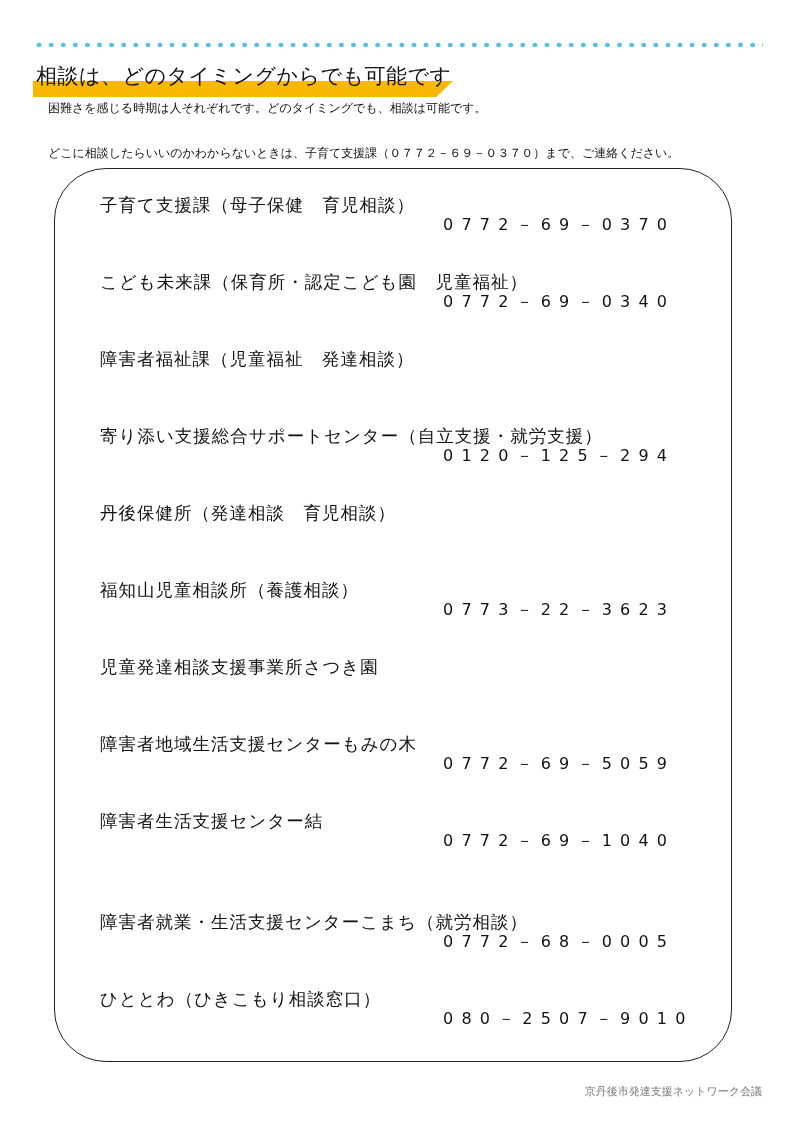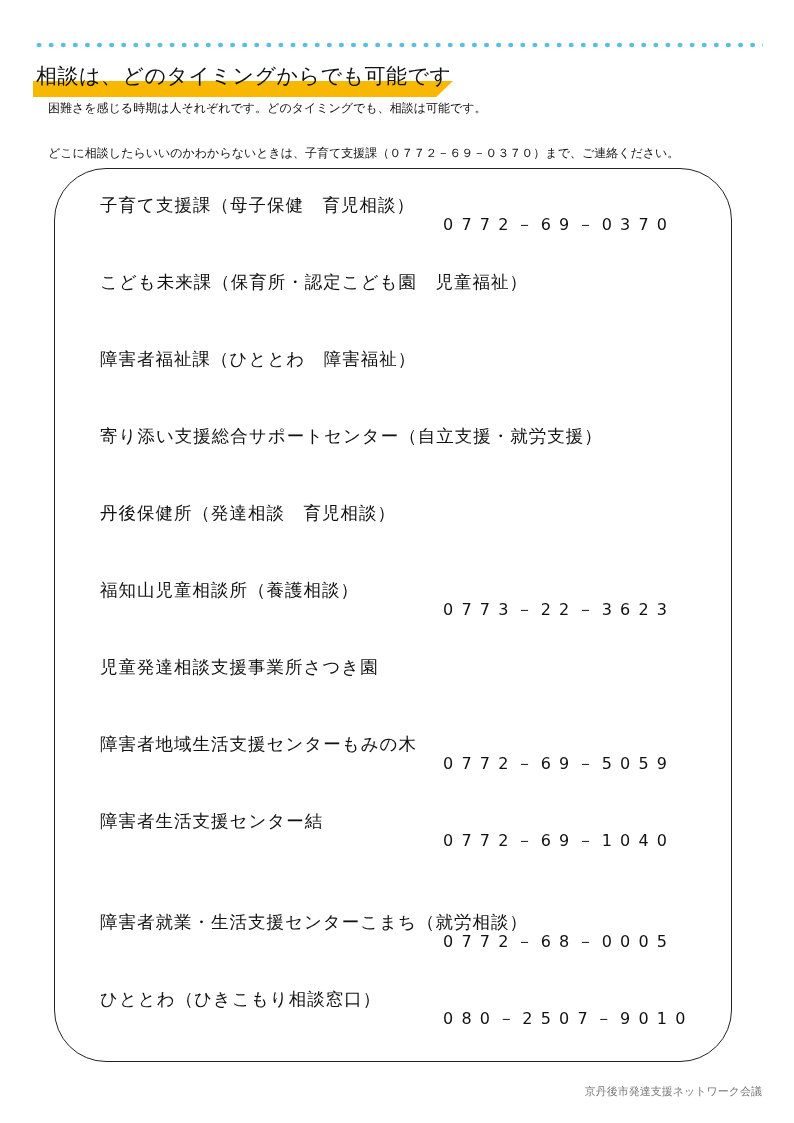--- a/index.html
+++ b/index.html
@@ -53,26 +53,28 @@
 <div class="intro p2">どこに相談したらいいのかわからないときは、子育て支援課（０７７２－６９－０３７０）まで、ご連絡ください。</div>
 
 <div class="box"></div>
 
 <div class="entry" style="top:193px">
   <div class="name">子育て支援課（母子保健　育児相談）</div>
   <div class="phone">0772－69－0370</div>
 </div>
 <div class="entry" style="top:270px">
   <div class="name">こども未来課（保育所・認定こども園　児童福祉）</div>
+  <div class="phone">0772－69－0340</div>
 </div>
 <div class="entry" style="top:347px">
-  <div class="name">障害者福祉課（ひととわ　障害福祉）</div>
+  <div class="name">障害者福祉課（児童福祉　発達相談）</div>
 </div>
 <div class="entry" style="top:424px">
   <div class="name">寄り添い支援総合サポートセンター（自立支援・就労支援）</div>
+  <div class="phone">0120－125－294</div>
 </div>
 <div class="entry" style="top:501px">
   <div class="name">丹後保健所（発達相談　育児相談）</div>
 </div>
 <div class="entry" style="top:578px">
   <div class="name">福知山児童相談所（養護相談）</div>
   <div class="phone">0773－22－3623</div>
 </div>
 <div class="entry" style="top:655px">
   <div class="name">児童発達相談支援事業所さつき園</div>

